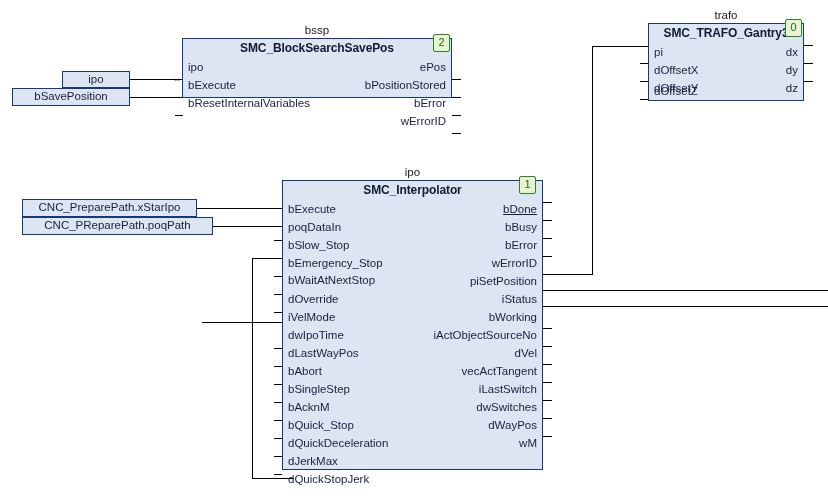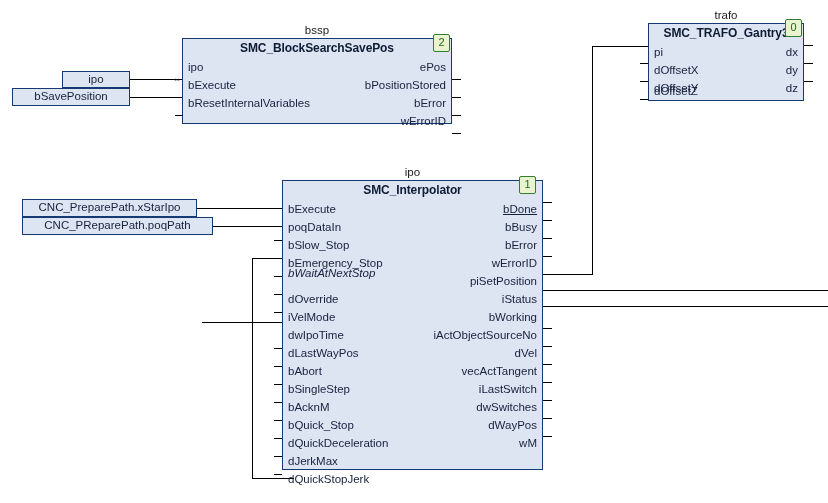--- a/index.html
+++ b/index.html
@@ -67,21 +67,21 @@
 
   <div class="wire wh" style="left:543px;top:274px;width:49px;"></div>
   <div class="wire wv" style="left:592px;top:46px;height:229px;"></div>
   <div class="wire wh" style="left:592px;top:46px;width:56px;"></div>
 
   <div class="wire wh" style="left:543px;top:290px;width:285px;"></div>
   <div class="wire wh" style="left:543px;top:306px;width:285px;"></div>
 
   <div class="fb" style="left:182px;top:24px;width:270px;height:100px;">
     <div class="fb-inst">bssp</div>
-    <div class="fb-body" style="top:14px;width:270px;height:86px;">
+    <div class="fb-body" style="top:14px;width:270px;height:60px;">
       <div class="fb-title">SMC_BlockSearchSavePos</div>
 
       <span class="pin in" style="top:22px;">ipo</span>
       <span class="pin in" style="top:40px;">bExecute</span>
       <span class="pin in" style="top:58px;">bResetInternalVariables</span>
 
       <span class="pin out" style="top:22px;">ePos</span>
       <span class="pin out" style="top:40px;">bPositionStored</span>
       <span class="pin out" style="top:58px;">bError</span>
       <span class="pin out" style="top:76px;">wErrorID</span>
@@ -119,21 +119,21 @@
 
   <div class="fb" style="left:282px;top:166px;width:261px;height:304px;">
     <div class="fb-inst">ipo</div>
     <div class="fb-body" style="top:14px;width:261px;height:290px;">
       <div class="fb-title">SMC_Interpolator</div>
 
       <span class="pin in" style="top:22px;">bExecute</span>
       <span class="pin in" style="top:40px;">poqDataIn</span>
       <span class="pin in" style="top:58px;">bSlow_Stop</span>
       <span class="pin in" style="top:76px;">bEmergency_Stop</span>
-      <span class="pin in" style="top:86px;font-style:italic;">bWaitAtNextStop</span>
+      <span class="pin in" style="top:93px;">bWaitAtNextStop</span>
       <span class="pin in" style="top:112px;">dOverride</span>
       <span class="pin in" style="top:130px;">iVelMode</span>
       <span class="pin in" style="top:148px;">dwIpoTime</span>
       <span class="pin in" style="top:166px;">dLastWayPos</span>
       <span class="pin in" style="top:184px;">bAbort</span>
       <span class="pin in" style="top:202px;">bSingleStep</span>
       <span class="pin in" style="top:220px;">bAcknM</span>
       <span class="pin in" style="top:238px;">bQuick_Stop</span>
       <span class="pin in" style="top:256px;">dQuickDeceleration</span>
       <span class="pin in" style="top:274px;">dJerkMax</span>

